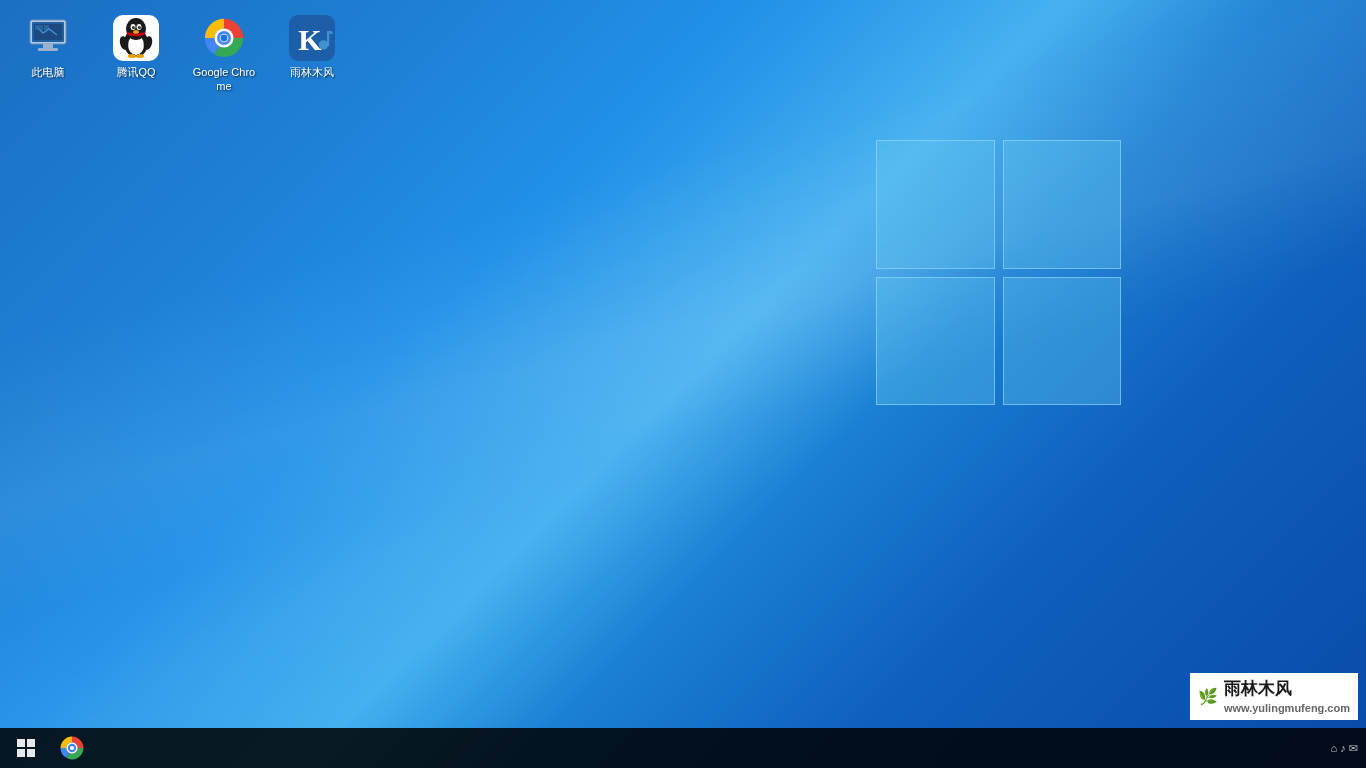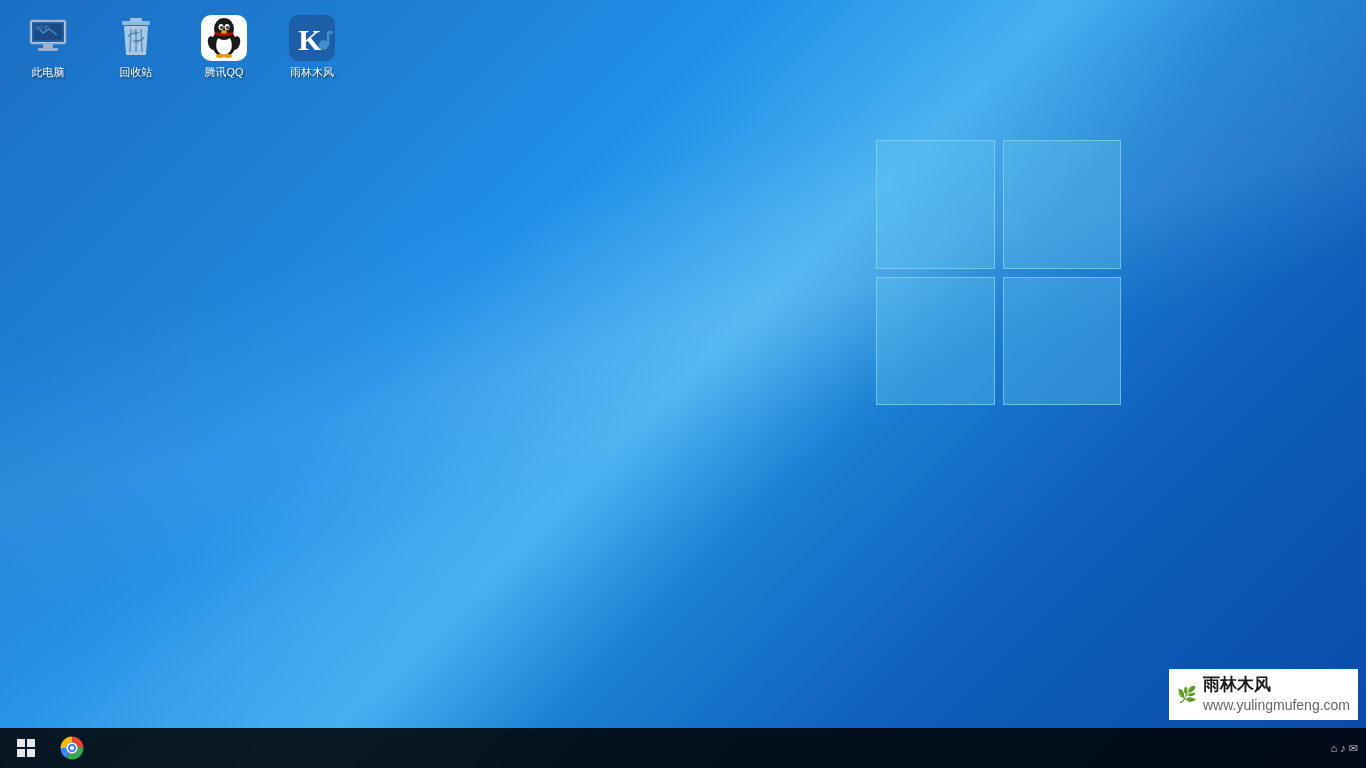--- a/index.html
+++ b/index.html
@@ -211,22 +211,23 @@
       line-height: 1.4;
     }
 
     .watermark-title {
       font-size: 17px;
       font-weight: bold;
       color: #1a1a1a;
     }
 
     .watermark-url {
-      font-size: 14px;
+      font-size: 11px;
       color: #666;
+      font-weight: bold;
     }
 
     
     .chrome-svg {
       width: 40px;
       height: 40px;
     }
   </style>
 </head>
 <body>
@@ -257,39 +258,20 @@
           <rect x="7" y="5" width="28" height="16" fill="#1a4a80"></rect>
           <path d="M10 8 L16 14 L22 10 L30 16" stroke="#4090d0" stroke-width="1.5" fill="none"></path>
 
           <rect x="8" y="6" width="8" height="5" fill="#3070b0" opacity="0.6"></rect>
           <rect x="17" y="6" width="5" height="5" fill="#4080c0" opacity="0.5"></rect>
         </svg>
       </div>
       <span class="icon-label">此电脑</span>
     </div>
 
-    <div class="desktop-icon">
-      <div class="icon-img recycle-icon">
-        <svg viewBox="0 0 38 42" xmlns="http://www.w3.org/2000/svg">
-
-          <rect x="5" y="4" width="28" height="4" rx="1" fill="#90b8d8"></rect>
-          <rect x="13" y="1" width="12" height="4" rx="1" fill="#a0c0e0"></rect>
-
-          <path d="M7 9 L9 38 L29 38 L31 9 Z" fill="#a8c8e8"></path>
-
-          <line x1="14" y1="12" x2="13" y2="35" stroke="#6090b8" stroke-width="1.5"></line>
-          <line x1="19" y1="12" x2="19" y2="35" stroke="#6090b8" stroke-width="1.5"></line>
-          <line x1="24" y1="12" x2="25" y2="35" stroke="#6090b8" stroke-width="1.5"></line>
-
-          <path d="M11 20 Q14 15 19 17 M19 17 L17 14 M19 17 L22 15" stroke="#5080a8" stroke-width="1.2" fill="none"></path>
-          <path d="M27 20 Q24 25 19 23 M19 23 L21 26 M19 23 L16 25" stroke="#5080a8" stroke-width="1.2" fill="none"></path>
-        </svg>
-      </div>
-      <span class="icon-label">回收站</span>
-    </div>
 
     <div class="desktop-icon">
       <div class="icon-img">
         <div class="qq-icon-wrap">
           <svg viewBox="0 0 46 46" xmlns="http://www.w3.org/2000/svg">
 
             <ellipse cx="23" cy="28" rx="12" ry="14" fill="#1a1a1a"></ellipse>
 
             <ellipse cx="23" cy="30" rx="8" ry="10" fill="white"></ellipse>
 
@@ -311,20 +293,47 @@
             <ellipse cx="19" cy="41" rx="4" ry="2" fill="#e8a000"></ellipse>
             <ellipse cx="27" cy="41" rx="4" ry="2" fill="#e8a000"></ellipse>
 
             <path d="M14 18 Q23 22 32 18" stroke="#cc0000" stroke-width="2.5" fill="none"></path>
           </svg>
         </div>
       </div>
       <span class="icon-label">腾讯QQ</span>
     </div>
 
+    <div class="desktop-icon">
+      <div class="icon-img">
+        <div class="chrome-icon-wrap">
+          <svg class="chrome-svg" viewBox="0 0 46 46" xmlns="http://www.w3.org/2000/svg">
+
+            <circle cx="23" cy="23" r="22" fill="none"></circle>
+
+            <path d="M23 1 A22 22 0 0 1 45 23 L34 23 A11 11 0 0 0 23 12 Z" fill="#ea4335"></path>
+
+            <path d="M45 23 A22 22 0 0 1 12 41.9 L17.5 32.5 A11 11 0 0 0 34 23 Z" fill="#34a853"></path>
+
+            <path d="M12 41.9 A22 22 0 0 1 1 23 L12 23 A11 11 0 0 0 17.5 32.5 Z" fill="#4285f4"></path>
+
+            <path d="M1 23 A22 22 0 0 1 23 1 L23 12 A11 11 0 0 0 12 23 Z" fill="#fbbc05"></path>
+
+            <circle cx="23" cy="23" r="11" fill="white"></circle>
+
+            <circle cx="23" cy="23" r="8" fill="#4285f4"></circle>
+
+            <circle cx="23" cy="23" r="5" fill="white"></circle>
+
+            <circle cx="23" cy="23" r="4" fill="#1a73e8"></circle>
+          </svg>
+        </div>
+      </div>
+      <span class="icon-label">Google Chrome</span>
+    </div>
 
     <div class="desktop-icon">
       <div class="icon-img">
         <div class="kuwo-icon-wrap">
           <svg viewBox="0 0 40 40" xmlns="http://www.w3.org/2000/svg">
             <rect width="40" height="40" rx="8" fill="#1c5fa8"></rect>
 
             <text x="8" y="30" font-size="26" font-weight="bold" fill="white" font-family="serif">K</text>
 
             <circle cx="30" cy="26" r="4" fill="#4a9fd8" opacity="0.8"></circle>

